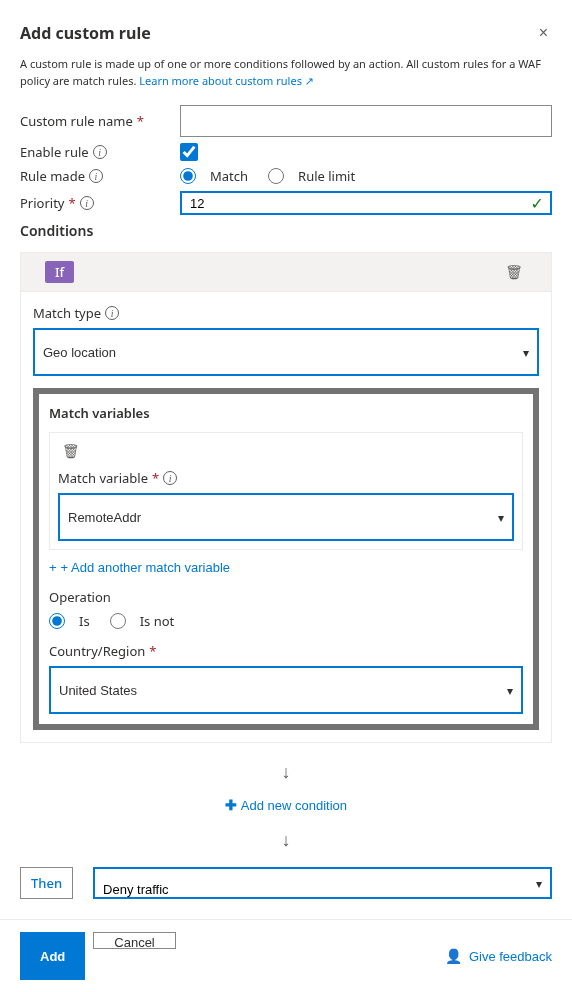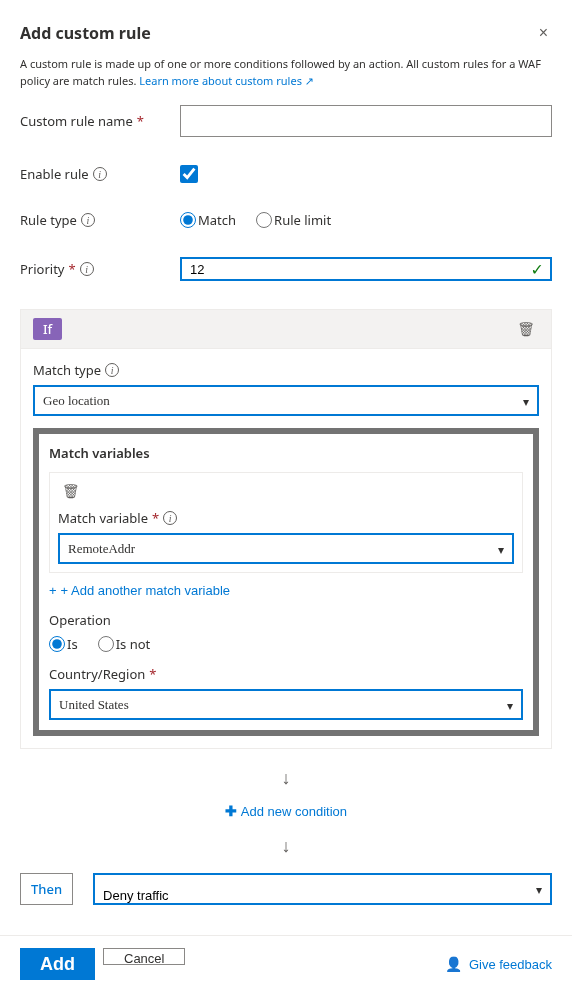--- a/index.html
+++ b/index.html
@@ -51,21 +51,21 @@
       color: #0078d4;
       text-decoration: none;
     }
     .form-body {
       padding: 0 20px;
       flex: 1;
     }
     .form-row {
       display: flex;
       align-items: center;
-      margin-bottom: 28px;
+      margin-bottom: 6px;
     }
     .form-label {
       width: 160px;
       font-size: 13px;
       color: #323130;
       flex-shrink: 0;
       display: flex;
       align-items: center;
       gap: 4px;
     }
@@ -108,21 +108,21 @@
       cursor: pointer;
     }
     .radio-group {
       display: flex;
       align-items: center;
       gap: 20px;
     }
     .radio-option {
       display: flex;
       align-items: center;
-      gap: 2px;
+      gap: 14px;
       cursor: pointer;
     }
     .radio-input {
       width: 16px;
       height: 16px;
       accent-color: #0078d4;
       cursor: pointer;
     }
     .priority-wrapper {
       position: relative;
@@ -154,21 +154,21 @@
     }
     .if-block {
       border: 1px solid #edebe9;
       background: #fff;
       margin-bottom: 8px;
     }
     .if-header {
       display: flex;
       justify-content: space-between;
       align-items: center;
-      padding: 8px 12px;
+      padding: 8px 24px;
       background: #f3f2f1;
       border-bottom: 1px solid #edebe9;
     }
     .if-label {
       background: #8764b8;
       color: #fff;
       padding: 2px 10px;
       font-size: 13px;
       font-weight: 500;
       border-radius: 2px;
@@ -191,30 +191,29 @@
       font-size: 13px;
       color: #323130;
       margin-bottom: 6px;
       display: flex;
       align-items: center;
       gap: 4px;
       text-align: center;
     }
     .select-dropdown {
       width: 100%;
-      height: 31px;
+      height: 48px;
       border: 2px solid #0078d4;
       padding: 0 30px 0 8px;
       font-size: 13px;
       appearance: none;
       background: #fff;
       cursor: pointer;
       outline: none;
       color: #323130;
-      font-family: Liberation Serif, serif;
     }
     .select-wrapper {
       position: relative;
     }
     .select-wrapper::after {
       content: '▾';
       position: absolute;
       right: 10px;
       top: 50%;
       transform: translateY(-50%);
@@ -341,24 +340,24 @@
     }
     .footer-left {
       display: flex;
       gap: 8px;
     }
     .btn-primary {
       background: #0078d4;
       color: #fff;
       border: none;
       padding: 6px 20px;
-      font-size: 18px;
+      font-size: 13px;
       cursor: pointer;
       font-weight: 600;
-      height: 32px;
+      height: 48px;
       text-align: center;
     }
     .btn-secondary {
       background: #fff;
       color: #323130;
       border: 1px solid #8a8886;
       padding: 2px 20px;
       font-size: 13px;
       cursor: pointer;
       height: 17px;
@@ -414,21 +413,21 @@
         <span>Enable rule</span>
         <span class="info-icon">i</span>
       </div>
       <div class="form-control-area checkbox-wrapper">
         <input type="checkbox" class="checkbox-input" checked="" style="">
       </div>
     </div>
 
     <div class="form-row">
       <div class="form-label">
-        <span>Rule type</span>
+        <span>Rule made</span>
         <span class="info-icon">i</span>
       </div>
       <div class="form-control-area">
         <div class="radio-group">
           <label class="radio-option">
             <input type="radio" class="radio-input" name="rule_type" checked="" style="">
             <span>Match</span>
           </label>
           <label class="radio-option">
             <input type="radio" class="radio-input" name="rule_type" style="">
@@ -446,20 +445,21 @@
       </div>
       <div class="form-control-area">
         <div class="priority-wrapper">
           <input type="text" class="priority-input" value="12" style="">
           <span class="priority-check">✓</span>
         </div>
       </div>
     </div>
 
     <div class="conditions-section">
+      <div class="section-title">Conditions</div>
 
       <div class="if-block">
         <div class="if-header">
           <span class="if-label">If</span>
           <button class="delete-icon-btn">
             <span>🗑</span>
           </button>
         </div>
         <div class="if-body">
 

